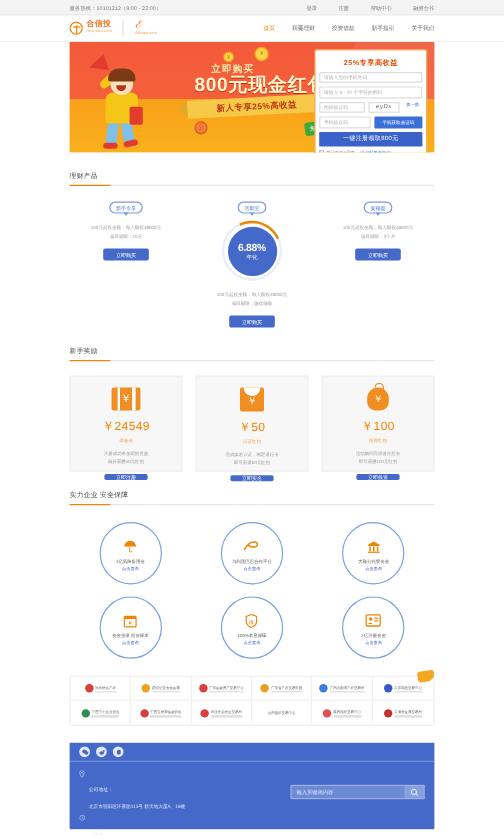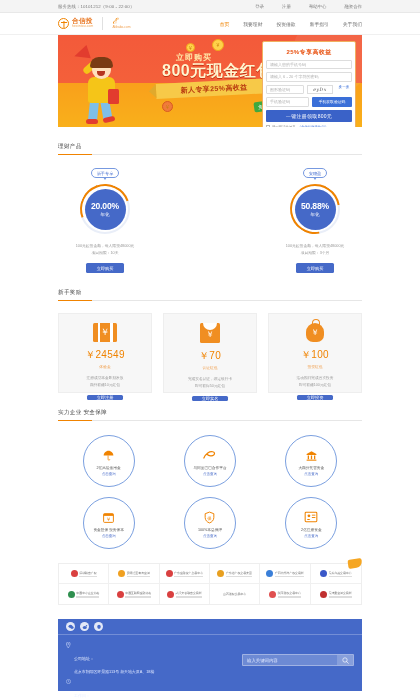--- a/index.html
+++ b/index.html
@@ -413,46 +413,46 @@
       </div>
     </div>
   </div>
 
   <div class="section">
     <div class="sec-title">理财产品</div>
     <div class="products">
 
       <div class="prod">
         <div class="badge">新手专享</div>
-        <div class="ring-wrap">
-          <div class="ring-outer"></div>
-          <div class="ring-prog" style="transform:rotate(25deg)"></div>
-          <div class="ring-in">
-            <div class="ring-val">20.00%</div>
-            <div class="ring-unit">年化</div>
-          </div>
-        </div>
         <div class="prod-desc">
           <div>100元起投金额，每人限投48000元</div>
           <div>项目期限：10天</div>
         </div>
         <div class="btn-buy">立即购买</div>
       </div>
 
+      <div class="prod">
+        <div class="badge">活期宝</div>
+        <div class="ring-wrap">
+          <div class="ring-outer"></div>
+          <div class="ring-prog" style="border-left-color:transparent;transform:rotate(20deg)"></div>
+          <div class="ring-in">
+            <div class="ring-val">6.88%</div>
+            <div class="ring-unit">年化</div>
+          </div>
+        </div>
+        <div class="prod-desc">
+          <div>100元起投金额，每人限投48000元</div>
+          <div>项目期限：随存随取</div>
+        </div>
+        <div class="btn-buy">立即购买</div>
+      </div>
 
       <div class="prod">
         <div class="badge">安稳盈</div>
-        <div class="ring-wrap">
-          <div class="ring-outer"></div>
-          <div class="ring-prog" style="border-bottom-color:#f08300;transform:rotate(35deg)"></div>
-          <div class="ring-in">
-            <div class="ring-val">50.88%</div>
-            <div class="ring-unit">年化</div>
-          </div>
-        </div>
         <div class="prod-desc">
           <div>100元起投金额，每人限投48000元</div>
           <div>项目期限：3个月</div>
         </div>
         <div class="btn-buy">立即购买</div>
       </div>
 
     </div>
   </div>
 
@@ -474,21 +474,21 @@
         </div>
         <div class="btn-rw">立即注册</div>
       </div>
 
       <div class="rw">
         <div class="rw-icon">
           <div class="ic-env">
               <i>￥</i>
             </div>
         </div>
-        <div class="rw-amount">￥70</div>
+        <div class="rw-amount">￥50</div>
         <div class="rw-label">认证红包</div>
         <div class="rw-desc">
           <div>完成实名认证，绑定银行卡</div>
           <div>即可获得50元红包</div>
         </div>
         <div class="btn-rw">立即实名</div>
       </div>
 
       <div class="rw">
         <div class="rw-icon">

